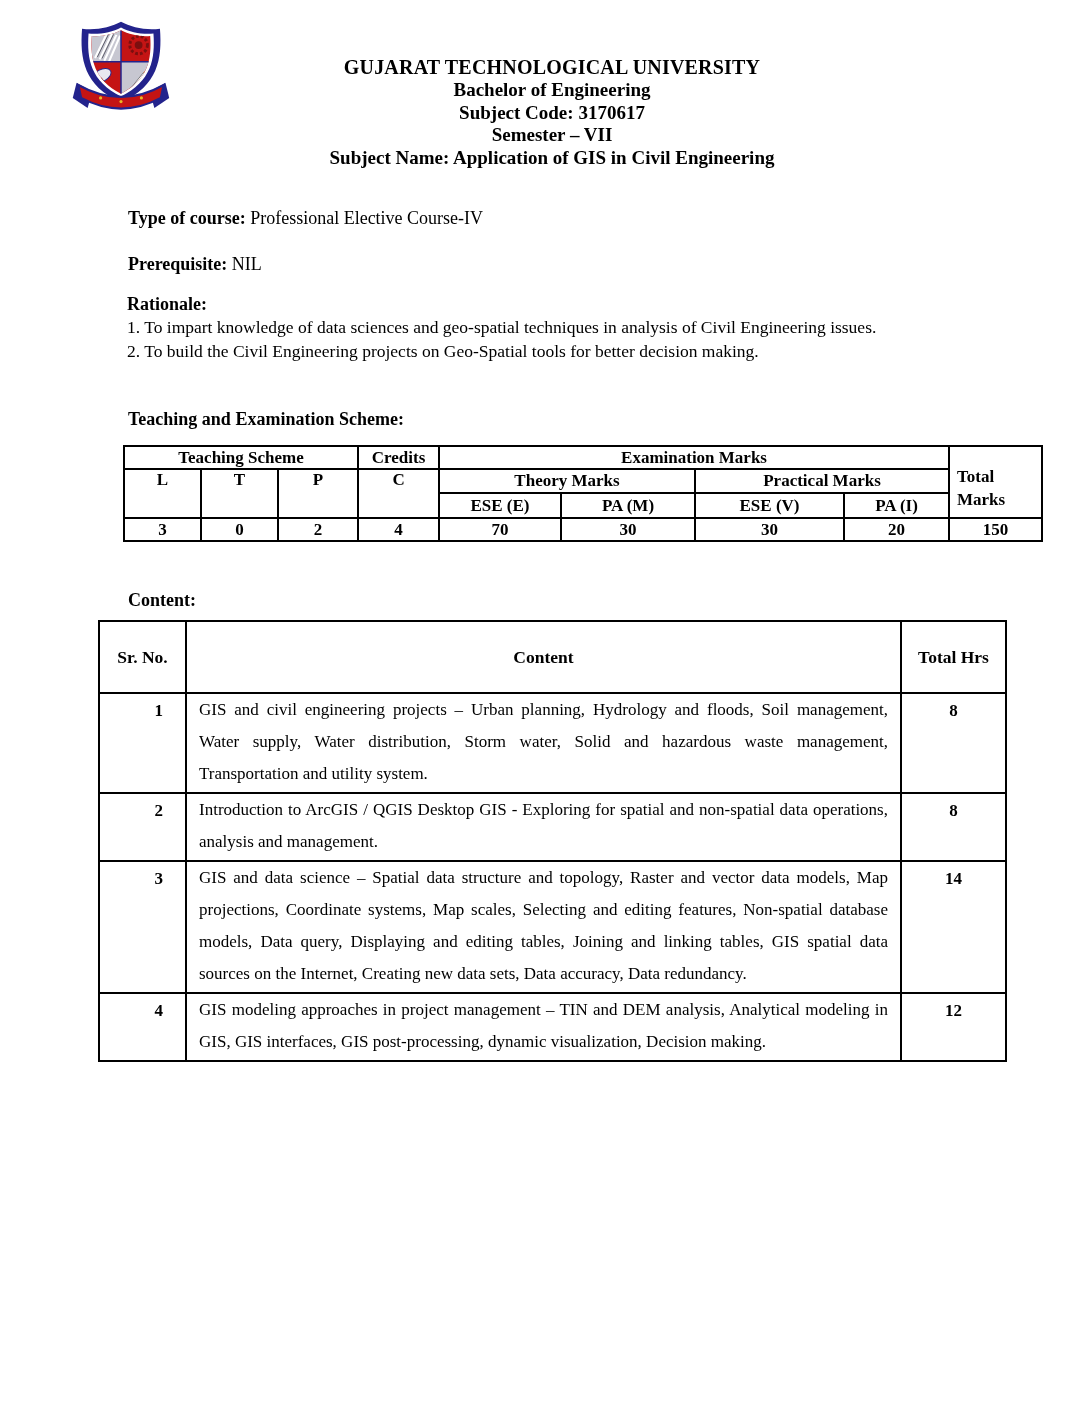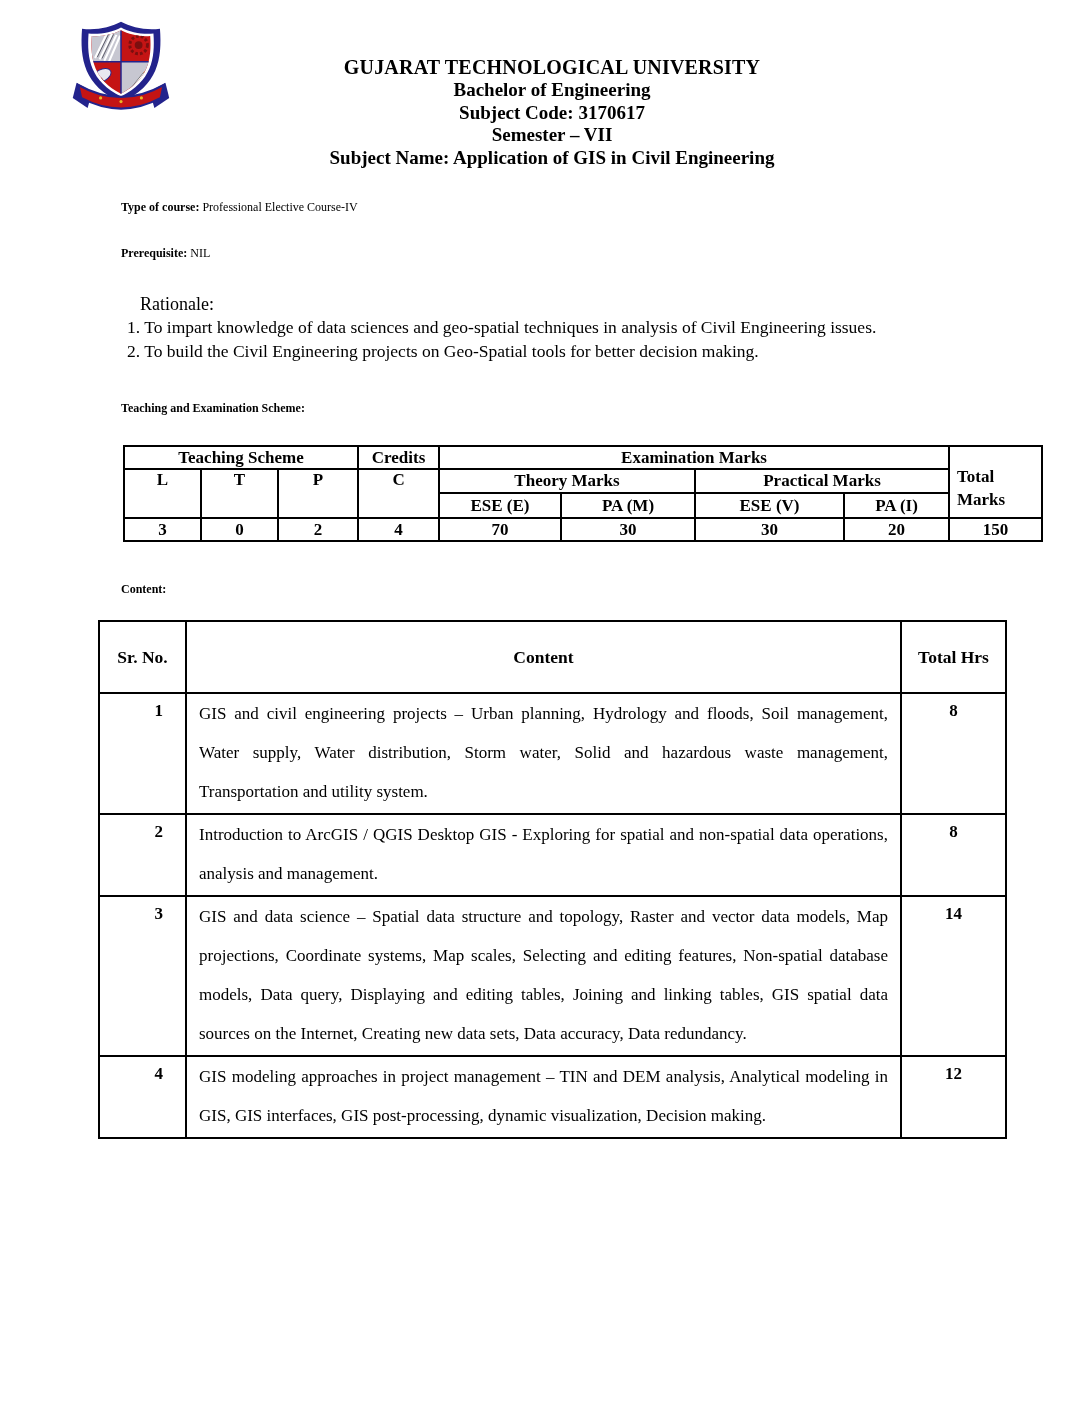--- a/index.html
+++ b/index.html
@@ -10,28 +10,28 @@
     color:#000;
   }
   .page { position:relative; width:1088px; height:1148px; background:#fff; overflow:hidden; }
 
   .logo { position:absolute; left:70px; top:18px; width:102px; height:106px; }
 
   .header-block { position:absolute; top:56px; left:8px; width:1088px; text-align:center; font-weight:bold; }
   .header-line1 { font-size:20px; line-height:23px; letter-spacing:0.2px; }
   .header-line  { font-size:19px; line-height:22.5px; }
 
-  .flowline { position:absolute; left:121px; font-size:12px; }
+  .flowline { position:absolute; left:128px; font-size:18px;margin-top:8px; }
   .b { font-weight:bold; }
 
   .type-line   { top:200px; }
   .prereq-line { top:246px; }
 
   .rationale-block { position:absolute; left:127px; top:292px; width:880px; font-size:18px; }
-  .rationale-block .rb-head { line-height:24px; font-weight:normal;margin-left:13px; }
+  .rationale-block .rb-head { line-height:24px; font-weight:bold; }
   .rationale-block .rb-item { line-height:23.5px; font-size:17.5px; }
 
   .scheme-heading  { top:401px; font-weight:bold; }
   .content-heading { top:582px; font-weight:bold; }
 
   table { border-collapse:collapse; table-layout:fixed; }
 
   .scheme-table {
     position:absolute; top:445px; left:123px; width:918px;
     font-size:17px; font-weight:bold;
@@ -44,21 +44,21 @@
   .scheme-table .cell-ltpc  { vertical-align:top; }
   .scheme-table .cell-total { vertical-align:top; text-align:left; padding:18px 4px 0 7px; line-height:23px; }
 
   .content-table {
     position:absolute; top:620px; left:98px; width:907px;
     font-size:17px;
   }
   .content-table td { border:2px solid #000; }
   .content-table .head td { height:72px; text-align:center; vertical-align:middle; font-weight:bold; font-size:17.5px; }
   .content-table .sr-cell  { text-align:right; vertical-align:top; padding:7px 22px 0 4px; font-weight:bold; }
-  .content-table .content-cell { text-align:justify; vertical-align:top; padding:0 12px 2px 12px; line-height:39px; }
+  .content-table .content-cell { text-align:justify; vertical-align:top; padding:0 12px 2px 12px; line-height:32px; }
   .content-table .hrs-cell { text-align:center; vertical-align:top; padding-top:7px; font-weight:bold; }
 
   .page-num { position:absolute; top:1220px; right:126px; font-size:13px; font-weight:bold; font-style:italic; }
   .wef      { position:absolute; top:1199px; left:487px; font-size:15px; font-weight:bold; font-style:italic; }
 </style>
 </head>
 <body>
 
 <div class="page">
 

